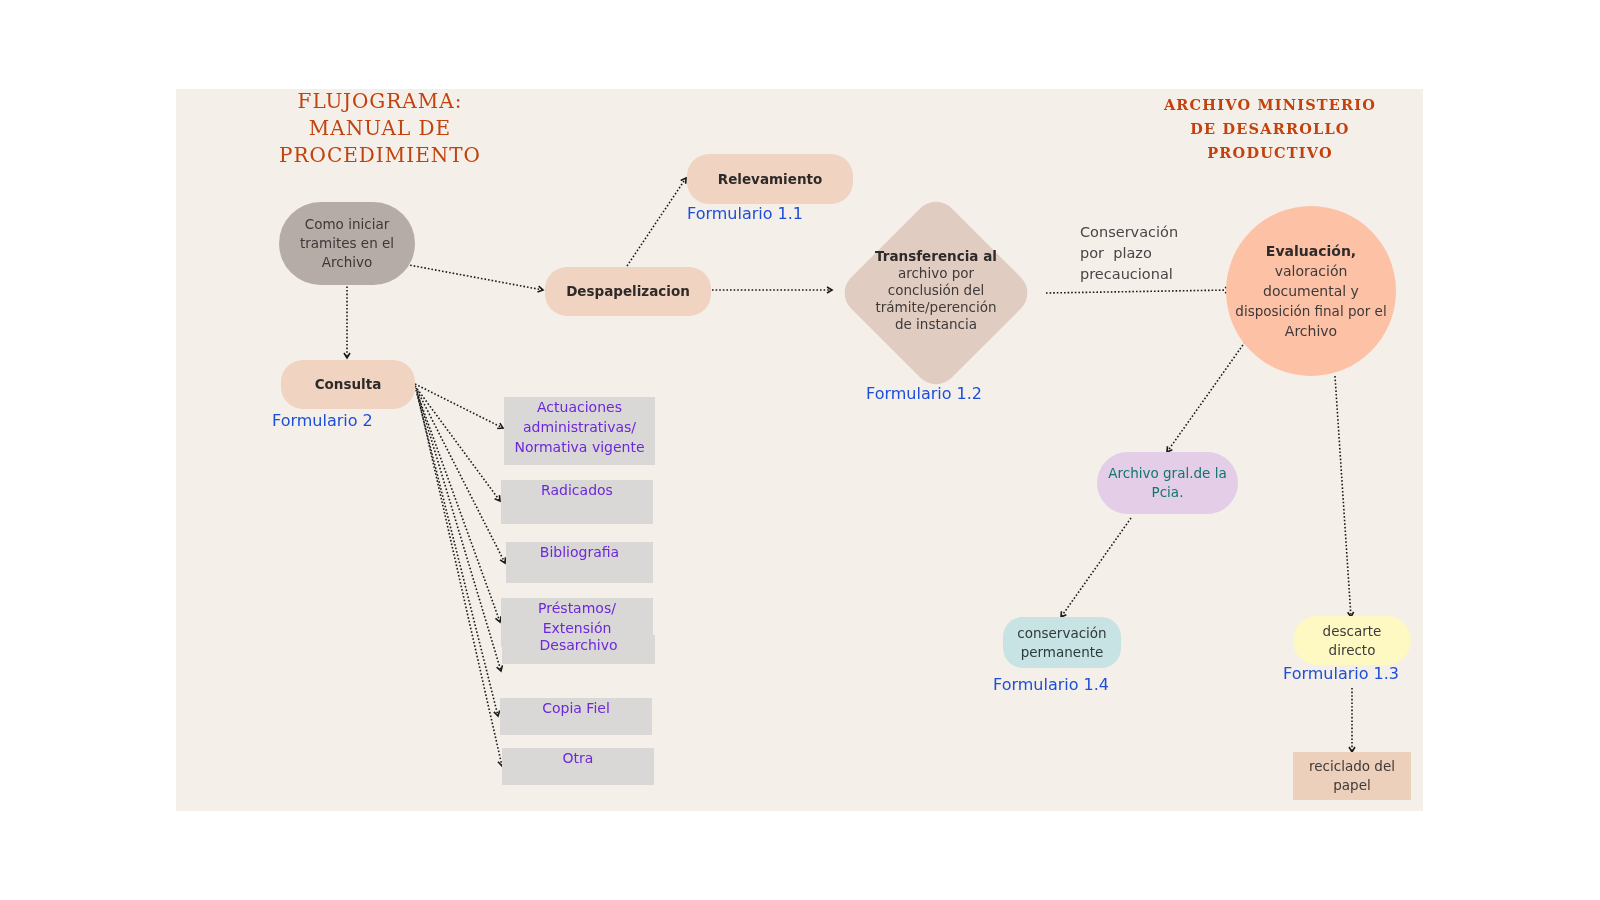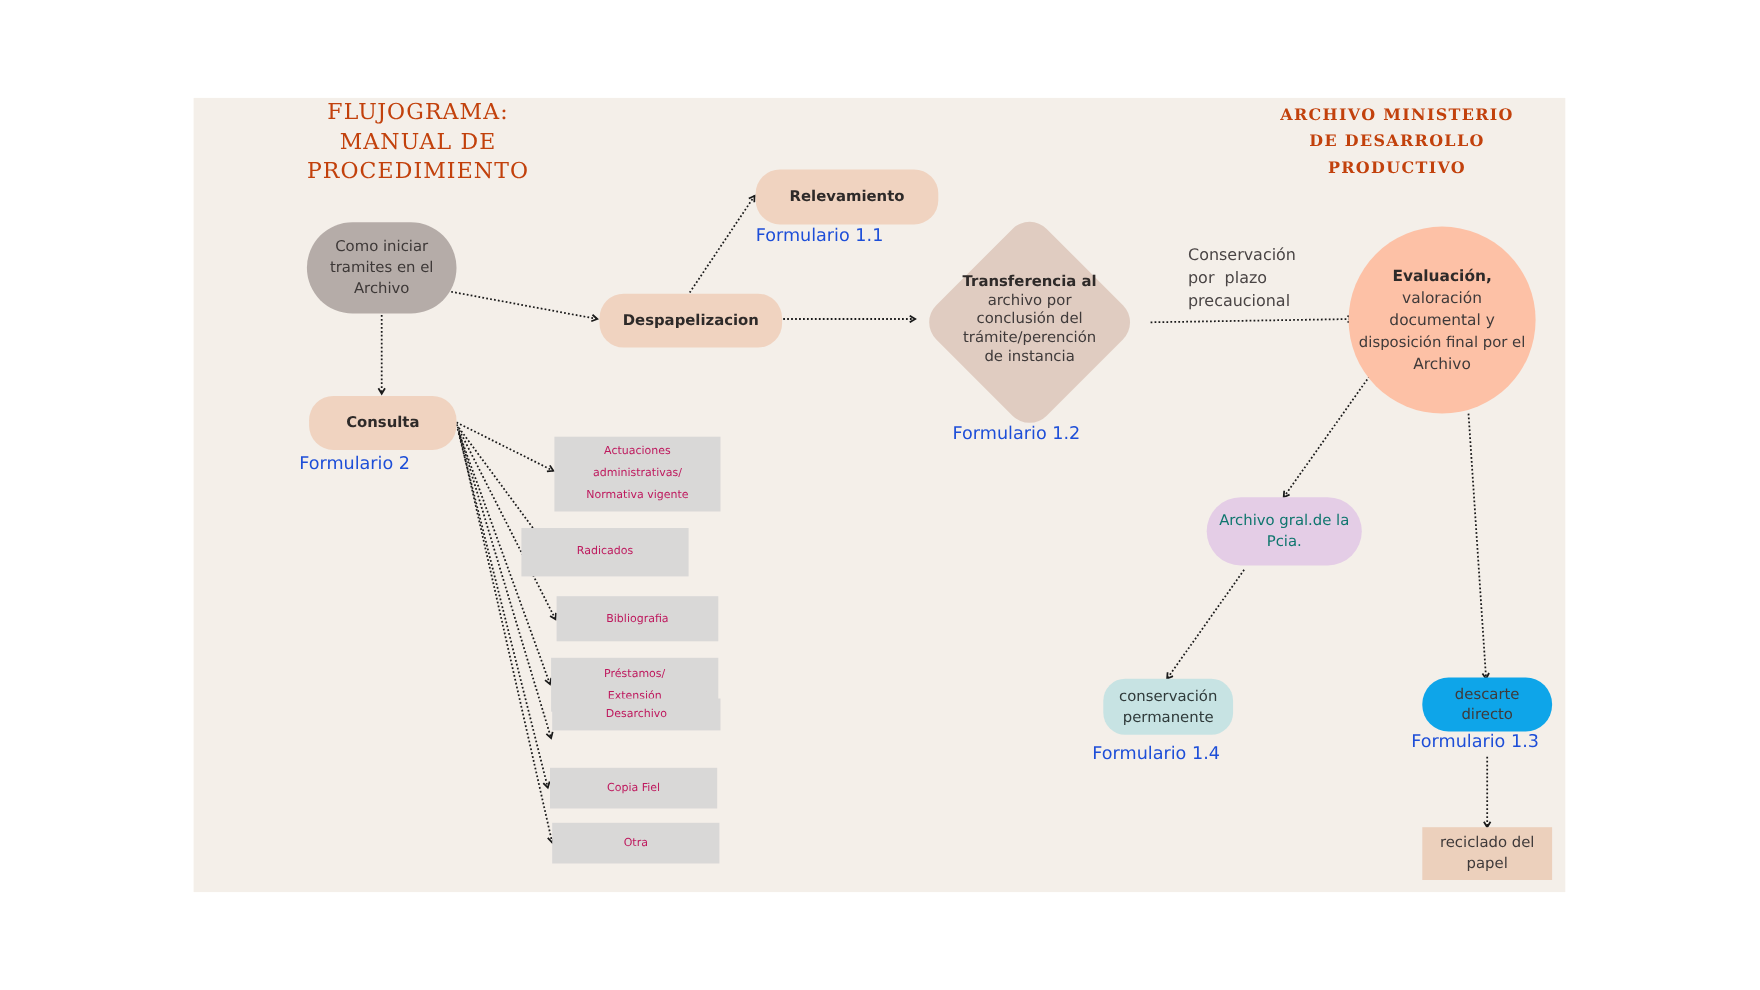--- a/index.html
+++ b/index.html
@@ -7,22 +7,22 @@
          font-family: "DejaVu Sans", sans-serif; color:#3a3534; }
   #canvas { position:absolute; left:176px; top:89px; width:1247px; height:722px; background:#f4efe9; }
   .title { position:absolute; font-family:"DejaVu Serif", serif; color:#c2410c; text-align:center; letter-spacing:1px; }
   #title-main { left:205px; top:88px; width:350px; font-size:20px; line-height:27px; }
   #title-org { left:1125px; top:93px; width:290px; font-size:14.5px; line-height:24px; font-weight:bold; letter-spacing:1.2px; }
   .node { position:absolute; display:flex; align-items:center; justify-content:center; text-align:center;
           box-sizing:border-box; font-size:13.5px; line-height:19px; color:#3f3a3a; }
   .bold { font-weight:bold; color:#2e2a29; }
   .pill { border-radius:22px; }
   .label { position:absolute; font-size:16px; color:#1d4ed8; white-space:nowrap; }
-  .gbox { position:absolute; background:#d9d8d7; display:flex; align-items:center; justify-content:center;
-          text-align:center; font-size:10px; line-height:20px; color:#be185d; box-sizing:border-box; }
+  .gbox { position:absolute; background:#d9d8d7; display:flex; align-items:flex-start; justify-content:center;
+          text-align:center; font-size:14px; line-height:20px; color:#6d28d9; box-sizing:border-box; }
   svg#arrows { position:absolute; left:0; top:0; width:1600px; height:900px; pointer-events:none; }
   #diamond { position:absolute; left:865px; top:222px; width:142px; height:142px; background:#e0ccc1;
              border-radius:22px; transform:rotate(45deg); }
   #diamond-text { position:absolute; left:860px; top:248px; width:152px; text-align:center; font-size:13.5px; line-height:17px; color:#3f3a3a; }
   #cond-text { position:absolute; left:1080px; top:222px; font-size:14.5px; line-height:21px; color:#4a4545; }
   #eval { position:absolute; left:1226px; top:206px; width:170px; height:170px; border-radius:50%; background:#fdc1a6;
           display:flex; align-items:center; justify-content:center; text-align:center; font-size:14px; line-height:20px; color:#3f3a3a; }
 </style>
 </head>
 <body>
@@ -86,21 +86,21 @@
 </div>
 <div class="label" style="left:272px;top:411px;width:134px;">Formulario 2</div>
 
 <div class="gbox" style="left:504px;top:397px;width:151px;height:68px;">
   <div>
     <div>Actuaciones</div>
     <div>administrativas/</div>
     <div>Normativa vigente</div>
   </div>
 </div>
-<div class="gbox" style="left:474px;top:480px;width:152px;height:44px;">
+<div class="gbox" style="left:501px;top:480px;width:152px;height:44px;">
   <span>Radicados</span>
 </div>
 <div class="gbox" style="left:506px;top:542px;width:147px;height:41px;">
   <span>Bibliografia</span>
 </div>
 <div class="gbox" style="left:501px;top:598px;width:152px;height:49px;">
   <div>
     <div>Préstamos/</div>
     <div>Extensión</div>
   </div>
@@ -149,21 +149,21 @@
 </div>
 
 <div class="node" style="left:1003px;top:617px;width:118px;height:51px;border-radius:20px;background:#c7e3e3;color:#2f3a3a;">
   <div>
     <div>conservación</div>
     <div>permanente</div>
   </div>
 </div>
 <div class="label" style="left:993px;top:675px;width:138px;">Formulario 1.4</div>
 
-<div class="node" style="left:1293px;top:616px;width:118px;height:49px;border-radius:24px;background:#0ea5e9;">
+<div class="node" style="left:1293px;top:616px;width:118px;height:49px;border-radius:24px;background:#fef9c3;">
   <div>
     <div>descarte</div>
     <div>directo</div>
   </div>
 </div>
 <div class="label" style="left:1283px;top:664px;width:138px;">Formulario 1.3</div>
 
 <div class="node" style="left:1293px;top:752px;width:118px;height:48px;background:#ecd0bc;">
   <div>
     <div>reciclado del</div>

